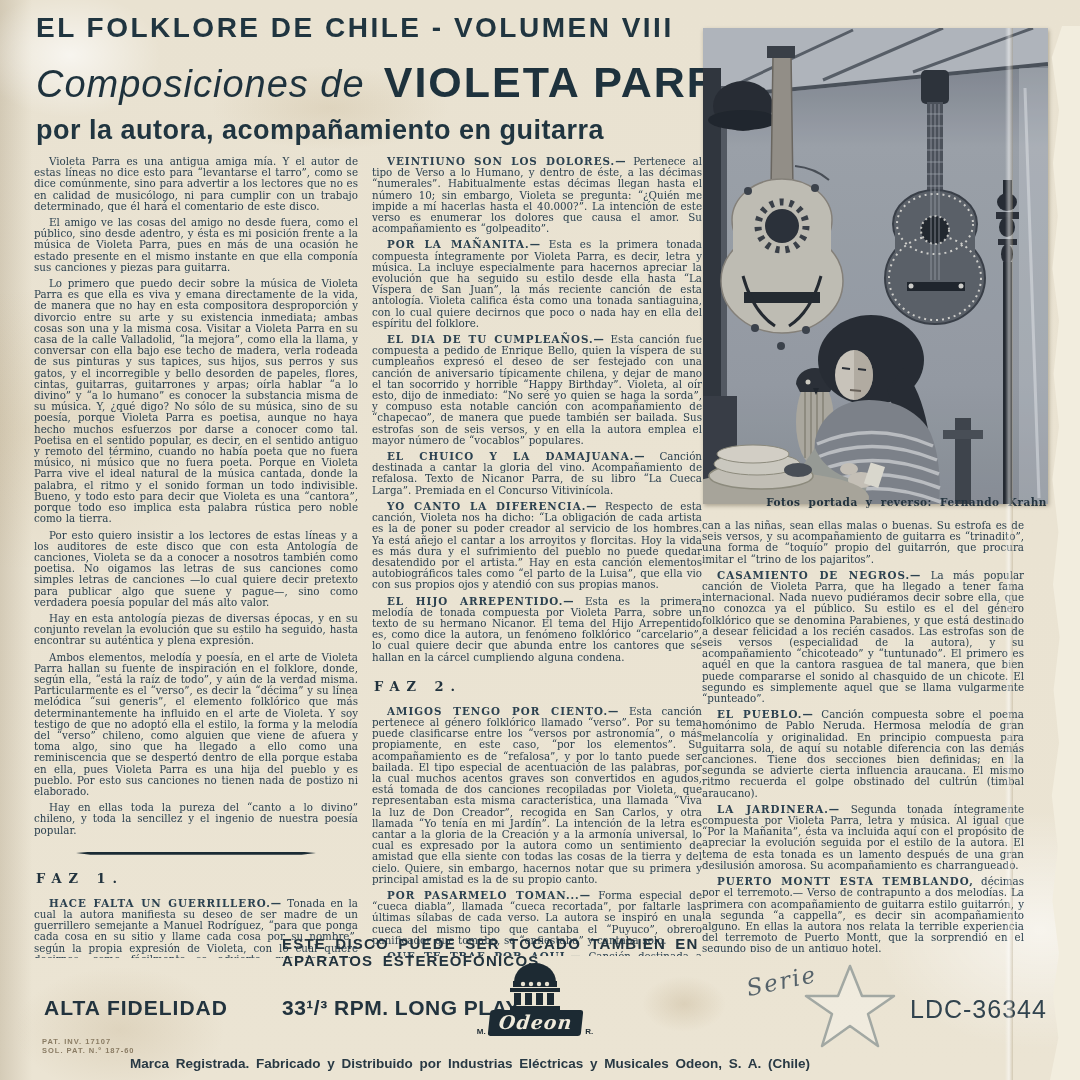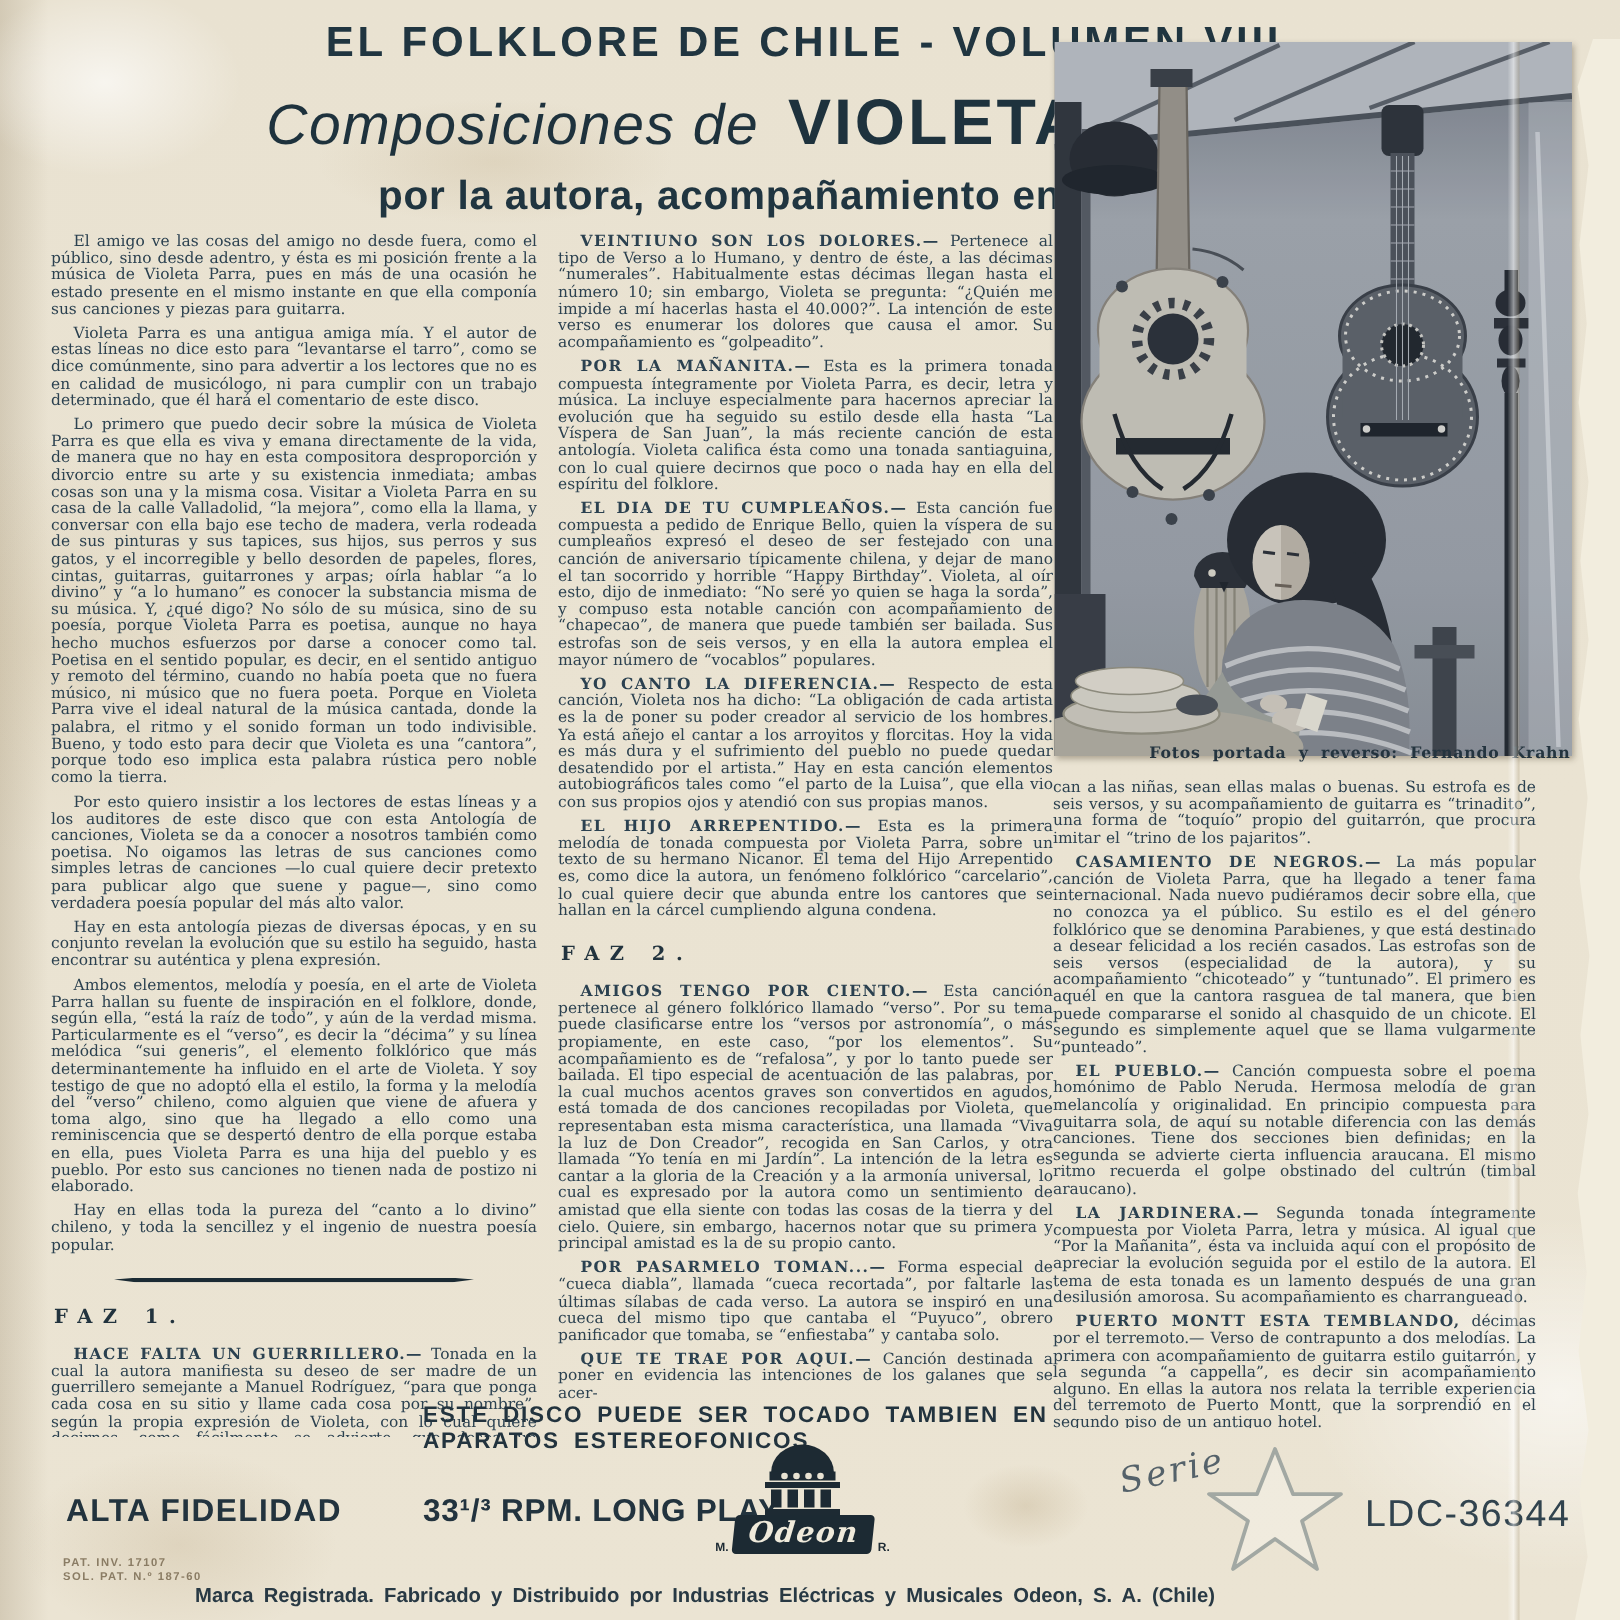--- a/index.html
+++ b/index.html
@@ -11,21 +11,21 @@
       radial-gradient(130px 90px at 70px 55px, rgba(255,255,255,.65), rgba(255,255,255,0) 70%),
       radial-gradient(240px 170px at 1040px 930px, rgba(255,255,255,.6), rgba(255,255,255,0) 70%),
       radial-gradient(170px 60px at 330px 108px, rgba(167,140,92,.16), rgba(167,140,92,0) 70%),
       radial-gradient(60px 40px at 684px 1004px, rgba(150,120,70,.18), rgba(150,120,70,0) 70%),
       radial-gradient(150px 90px at 120px 1030px, rgba(150,120,70,.15), rgba(150,120,70,0) 70%),
       radial-gradient(300px 200px at 30px 430px, rgba(190,170,130,.18), rgba(190,170,130,0) 70%),
       linear-gradient(90deg, rgba(110,90,55,.18), rgba(110,90,55,0) 3%),
       linear-gradient(#e9e2d1,#ebe4d3);
   }
   
-  .hdr{position:absolute;left:36px;top:12px;width:1000px;text-align:center;}
+  .hdr{position:absolute;left:36px;top:12px;width:1000px;}
   .hdr-line1{font-family:"Liberation Sans",sans-serif;font-weight:bold;font-size:28px;
     letter-spacing:2.5px;color:#203540;}
   .hdr-line2{margin-top:14px;white-space:nowrap;color:#1e323d;}
   .hdr-line2 .it{font-family:"Liberation Sans",sans-serif;font-style:italic;font-weight:500;
     font-size:38px;letter-spacing:1px;}
   .hdr-line2 .big{font-family:"Liberation Sans",sans-serif;font-weight:bold;font-size:43px;
     letter-spacing:2px;margin-left:14px;}
   .hdr-line3{margin-top:8px;font-family:"Liberation Sans",sans-serif;font-weight:bold;
     font-size:27px;letter-spacing:.5px;color:#203540;}
   
@@ -224,40 +224,41 @@
 
       <rect x="316" y="40" width="29" height="436" fill="#dfe2e5" opacity=".28"></rect>
       <line x1="322" y1="60" x2="336" y2="470" stroke="#eef0f2" stroke-width="3" opacity=".5"></line>
       <rect width="345" height="476" fill="#3c4d66" opacity=".07"></rect>
     </svg>
   </div>
   <div class="caption">Fotos portada y reverso: Fernando Krahn</div>
 
   <div class="col col1">
     <div>
+        <p class="para">Violeta Parra es una antigua amiga mía. Y el autor de estas líneas no dice esto para “levantarse el tarro”, como se dice comúnmente, sino para advertir a los lectores que no es en calidad de musicólogo, ni para cumplir con un trabajo determinado, que él hará el comentario de este disco.</p>
         <p class="para">El amigo ve las cosas del amigo no desde fuera, como el público, sino desde adentro, y ésta es mi posición frente a la música de Violeta Parra, pues en más de una ocasión he estado presente en el mismo instante en que ella componía sus canciones y piezas para guitarra.</p>
-        <p class="para">Violeta Parra es una antigua amiga mía. Y el autor de estas líneas no dice esto para “levantarse el tarro”, como se dice comúnmente, sino para advertir a los lectores que no es en calidad de musicólogo, ni para cumplir con un trabajo determinado, que él hará el comentario de este disco.</p>
         <p class="para">Lo primero que puedo decir sobre la música de Violeta Parra es que ella es viva y emana directamente de la vida, de manera que no hay en esta compositora desproporción y divorcio entre su arte y su existencia inmediata; ambas cosas son una y la misma cosa. Visitar a Violeta Parra en su casa de la calle Valladolid, “la mejora”, como ella la llama, y conversar con ella bajo ese techo de madera, verla rodeada de sus pinturas y sus tapices, sus hijos, sus perros y sus gatos, y el incorregible y bello desorden de papeles, flores, cintas, guitarras, guitarrones y arpas; oírla hablar “a lo divino” y “a lo humano” es conocer la substancia misma de su música. Y, ¿qué digo? No sólo de su música, sino de su poesía, porque Violeta Parra es poetisa, aunque no haya hecho muchos esfuerzos por darse a conocer como tal. Poetisa en el sentido popular, es decir, en el sentido antiguo y remoto del término, cuando no había poeta que no fuera músico, ni músico que no fuera poeta. Porque en Violeta Parra vive el ideal natural de la música cantada, donde la palabra, el ritmo y el sonido forman un todo indivisible. Bueno, y todo esto para decir que Violeta es una “cantora”, porque todo eso implica esta palabra rústica pero noble como la tierra.</p>
         <p class="para">Por esto quiero insistir a los lectores de estas líneas y a los auditores de este disco que con esta Antología de canciones, Violeta se da a conocer a nosotros también como poetisa. No oigamos las letras de sus canciones como simples letras de canciones —lo cual quiere decir pretexto para publicar algo que suene y pague—, sino como verdadera poesía popular del más alto valor.</p>
         <p class="para">Hay en esta antología piezas de diversas épocas, y en su conjunto revelan la evolución que su estilo ha seguido, hasta encontrar su auténtica y plena expresión.</p>
         <p class="para">Ambos elementos, melodía y poesía, en el arte de Violeta Parra hallan su fuente de inspiración en el folklore, donde, según ella, “está la raíz de todo”, y aún de la verdad misma. Particularmente es el “verso”, es decir la “décima” y su línea melódica “sui generis”, el elemento folklórico que más determinantemente ha influido en el arte de Violeta. Y soy testigo de que no adoptó ella el estilo, la forma y la melodía del “verso” chileno, como alguien que viene de afuera y toma algo, sino que ha llegado a ello como una reminiscencia que se despertó dentro de ella porque estaba en ella, pues Violeta Parra es una hija del pueblo y es pueblo. Por esto sus canciones no tienen nada de postizo ni elaborado.</p>
         <p class="para">Hay en ellas toda la pureza del “canto a lo divino” chileno, y toda la sencillez y el ingenio de nuestra poesía popular.</p>
       </div>
     <div class="divider"></div>
     <div class="faz">FAZ 1.</div>
     <div>
         <p class="para song"><b>HACE FALTA UN GUERRILLERO.—</b><span> Tonada en la cual la autora manifiesta su deseo de ser madre de un guerrillero semejante a Manuel Rodríguez, “para que ponga cada cosa en su sitio y llame cada cosa por su nombre”, según la propia expresión de Violeta, con lo cual quiere decirnos, como fácilmente se advierte, que desea un conductor que sea capaz de cambiar el orden social existente. El acompañamiento de esta tonada es “Charrangueado”, lo cual quiere decir que imita el “charrango”, instrumento de tres cuerdas de alambre vulgar que se extienden sobre un poste y se sostienen con clavos en sus dos extremos, poniendo una botella debajo como resonador. Las cuerdas se frotan con una “manopla”, también de alambre.</span></p>
       </div>
   </div>
 
   <div class="col col2">
     <div>
         <p class="para song"><b>VEINTIUNO SON LOS DOLORES.—</b><span> Pertenece al tipo de Verso a lo Humano, y dentro de éste, a las décimas “numerales”. Habitualmente estas décimas llegan hasta el número 10; sin embargo, Violeta se pregunta: “¿Quién me impide a mí hacerlas hasta el 40.000?”. La intención de este verso es enumerar los dolores que causa el amor. Su acompañamiento es “golpeadito”.</span></p>
         <p class="para song"><b>POR LA MAÑANITA.—</b><span> Esta es la primera tonada compuesta íntegramente por Violeta Parra, es decir, letra y música. La incluye especialmente para hacernos apreciar la evolución que ha seguido su estilo desde ella hasta “La Víspera de San Juan”, la más reciente canción de esta antología. Violeta califica ésta como una tonada santiaguina, con lo cual quiere decirnos que poco o nada hay en ella del espíritu del folklore.</span></p>
         <p class="para song"><b>EL DIA DE TU CUMPLEAÑOS.—</b><span> Esta canción fue compuesta a pedido de Enrique Bello, quien la víspera de su cumpleaños expresó el deseo de ser festejado con una canción de aniversario típicamente chilena, y dejar de mano el tan socorrido y horrible “Happy Birthday”. Violeta, al oír esto, dijo de inmediato: “No seré yo quien se haga la sorda”, y compuso esta notable canción con acompañamiento de “chapecao”, de manera que puede también ser bailada. Sus estrofas son de seis versos, y en ella la autora emplea el mayor número de “vocablos” populares.</span></p>
+        <p class="para song"><b>EL CHUICO Y LA DAMAJUANA.—</b><span> Canción destinada a cantar la gloria del vino. Acompañamiento de refalosa. Texto de Nicanor Parra, de su libro “La Cueca Larga”. Premiada en el Concurso Vitivinícola.</span></p>
         <p class="para song"><b>YO CANTO LA DIFERENCIA.—</b><span> Respecto de esta canción, Violeta nos ha dicho: “La obligación de cada artista es la de poner su poder creador al servicio de los hombres. Ya está añejo el cantar a los arroyitos y florcitas. Hoy la vida es más dura y el sufrimiento del pueblo no puede quedar desatendido por el artista.” Hay en esta canción elementos autobiográficos tales como “el parto de la Luisa”, que ella vio con sus propios ojos y atendió con sus propias manos.</span></p>
         <p class="para song"><b>EL HIJO ARREPENTIDO.—</b><span> Esta es la primera melodía de tonada compuesta por Violeta Parra, sobre un texto de su hermano Nicanor. El tema del Hijo Arrepentido es, como dice la autora, un fenómeno folklórico “carcelario”, lo cual quiere decir que abunda entre los cantores que se hallan en la cárcel cumpliendo alguna condena.</span></p>
       </div>
     <div class="faz">FAZ 2.</div>
     <div>
         <p class="para song"><b>AMIGOS TENGO POR CIENTO.—</b><span> Esta canción pertenece al género folklórico llamado “verso”. Por su tema puede clasificarse entre los “versos por astronomía”, o más propiamente, en este caso, “por los elementos”. Su acompañamiento es de “refalosa”, y por lo tanto puede ser bailada. El tipo especial de acentuación de las palabras, por la cual muchos acentos graves son convertidos en agudos, está tomada de dos canciones recopiladas por Violeta, que representaban esta misma característica, una llamada “Viva la luz de Don Creador”, recogida en San Carlos, y otra llamada “Yo tenía en mi Jardín”. La intención de la letra es cantar a la gloria de la Creación y a la armonía universal, lo cual es expresado por la autora como un sentimiento de amistad que ella siente con todas las cosas de la tierra y del cielo. Quiere, sin embargo, hacernos notar que su primera y principal amistad es la de su propio canto.</span></p>
         <p class="para song"><b>POR PASARMELO TOMAN...—</b><span> Forma especial de “cueca diabla”, llamada “cueca recortada”, por faltarle las últimas sílabas de cada verso. La autora se inspiró en una cueca del mismo tipo que cantaba el “Puyuco”, obrero panificador que tomaba, se “enfiestaba” y cantaba solo.</span></p>
         <p class="para song"><b>QUE TE TRAE POR AQUI.—</b><span> Canción destinada a poner en evidencia las intenciones de los galanes que se acer-</span></p>
       </div>
   </div>

